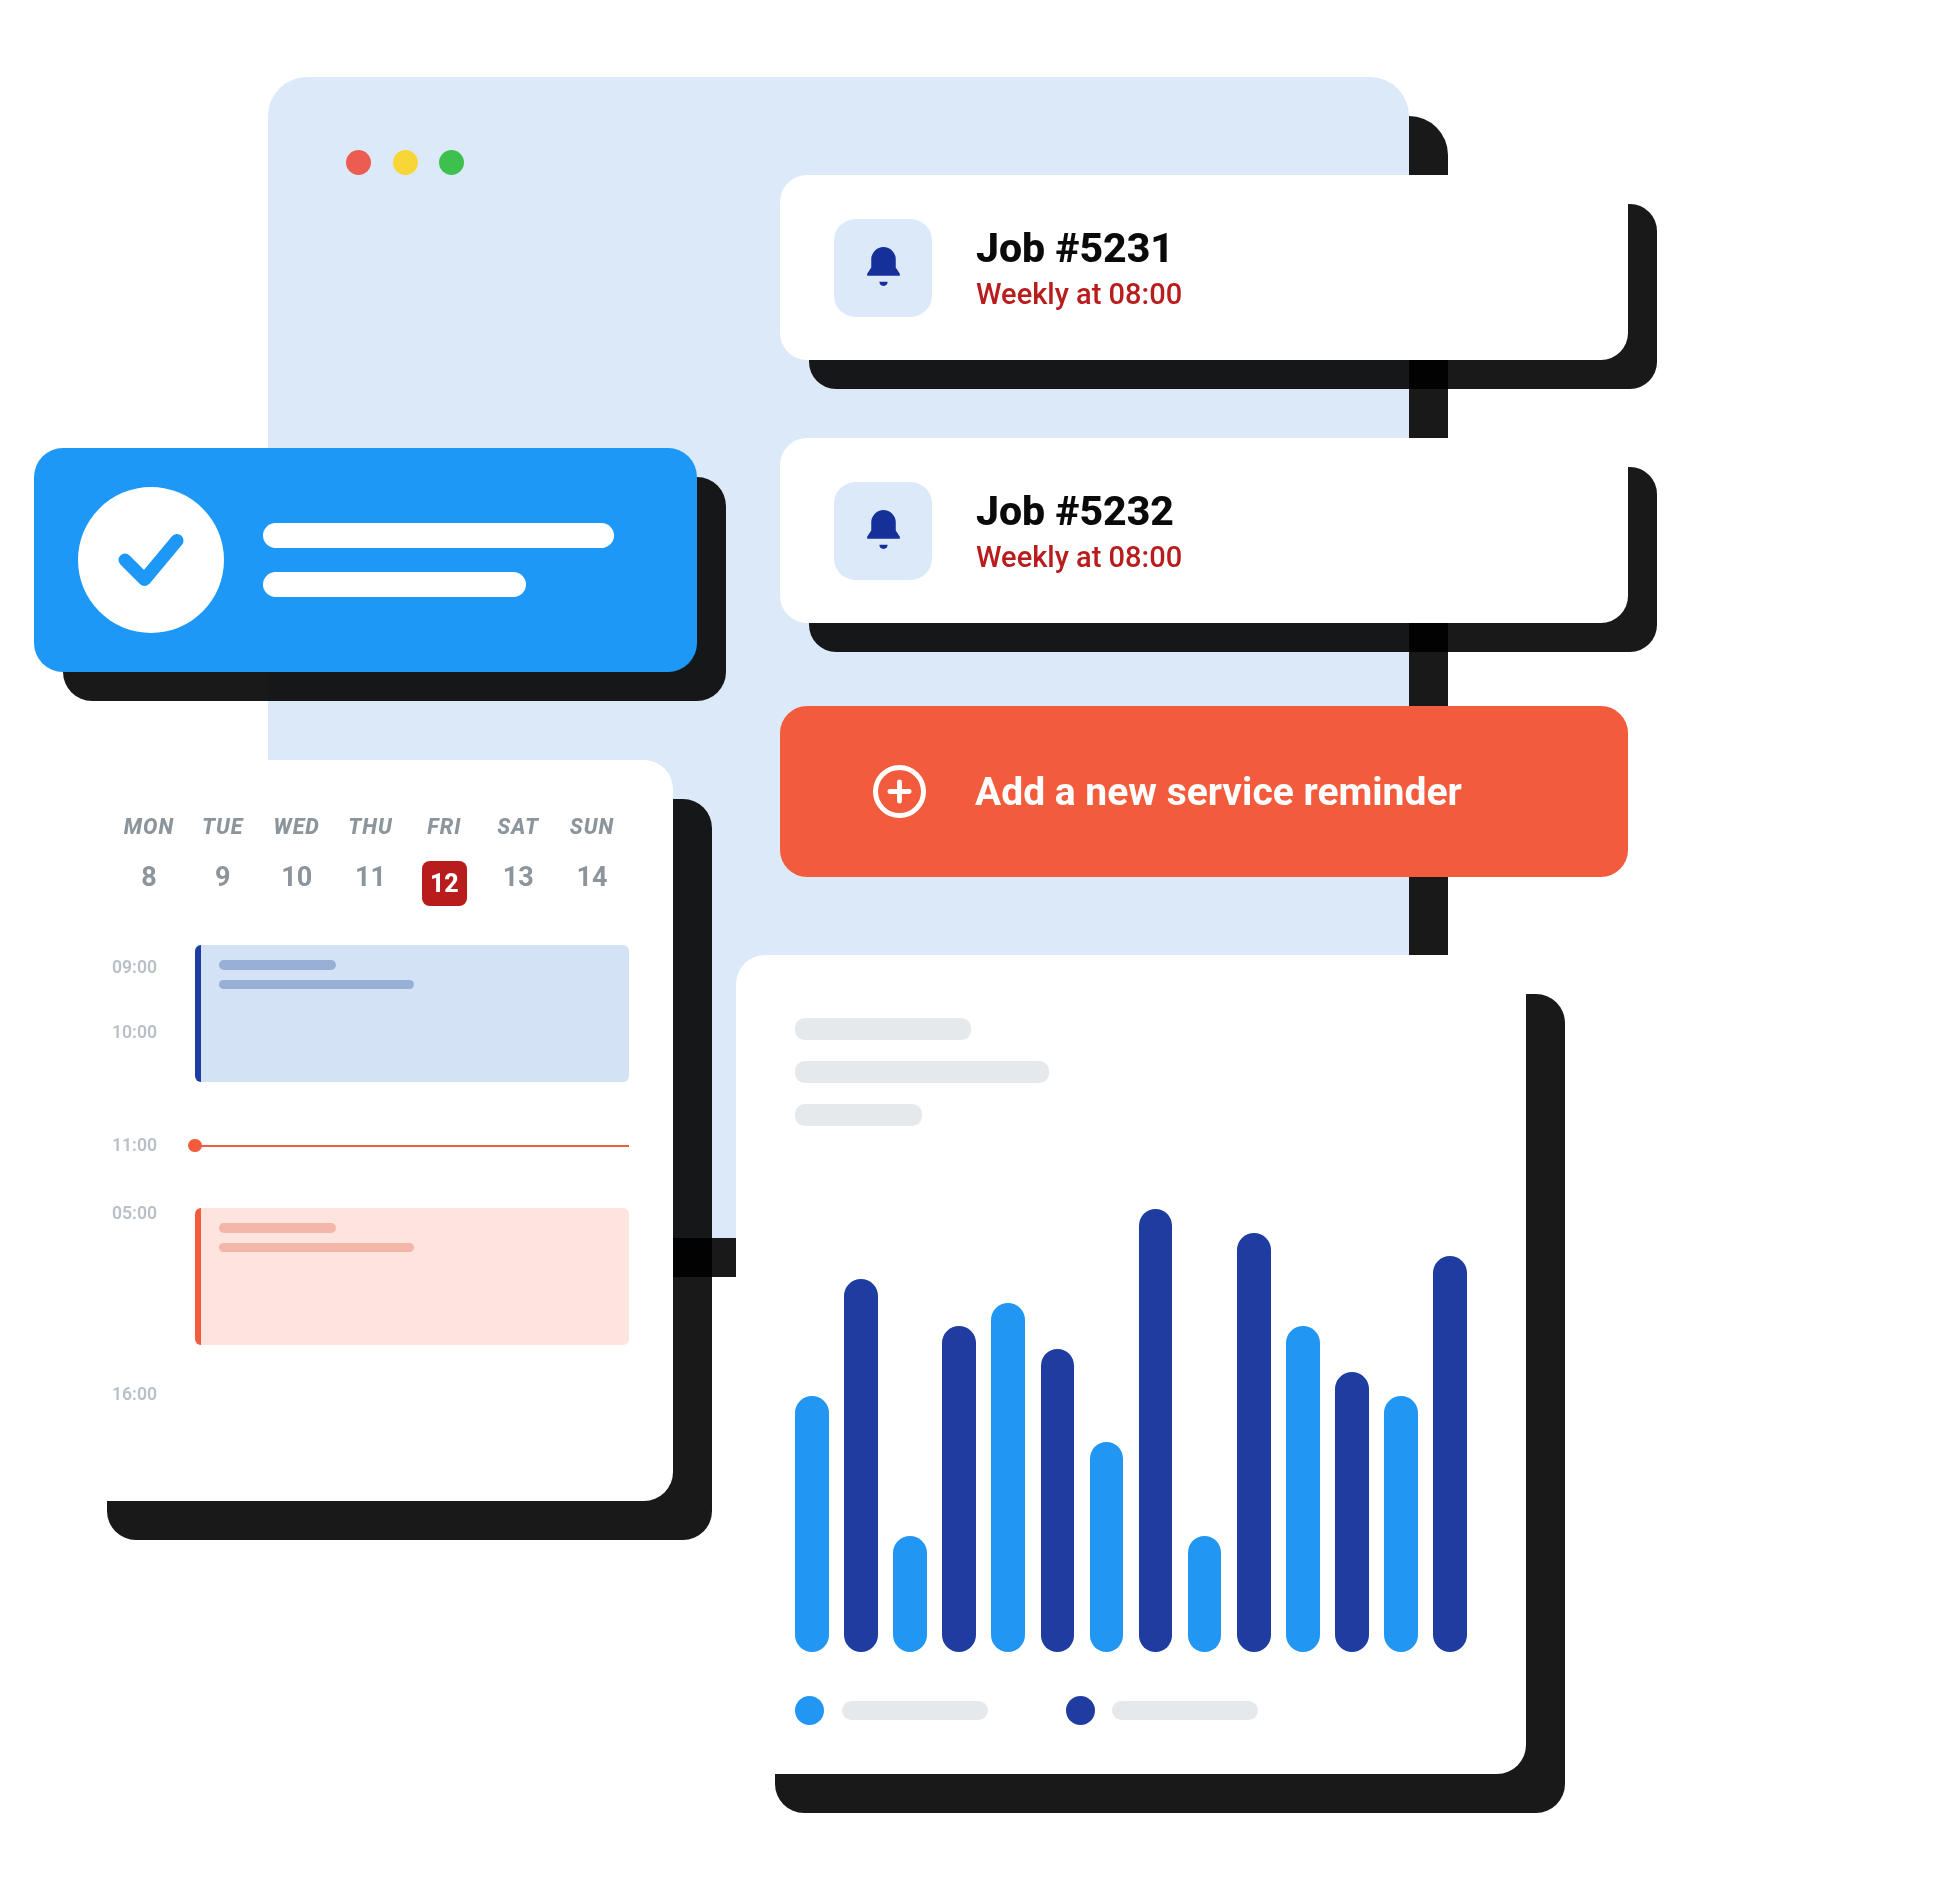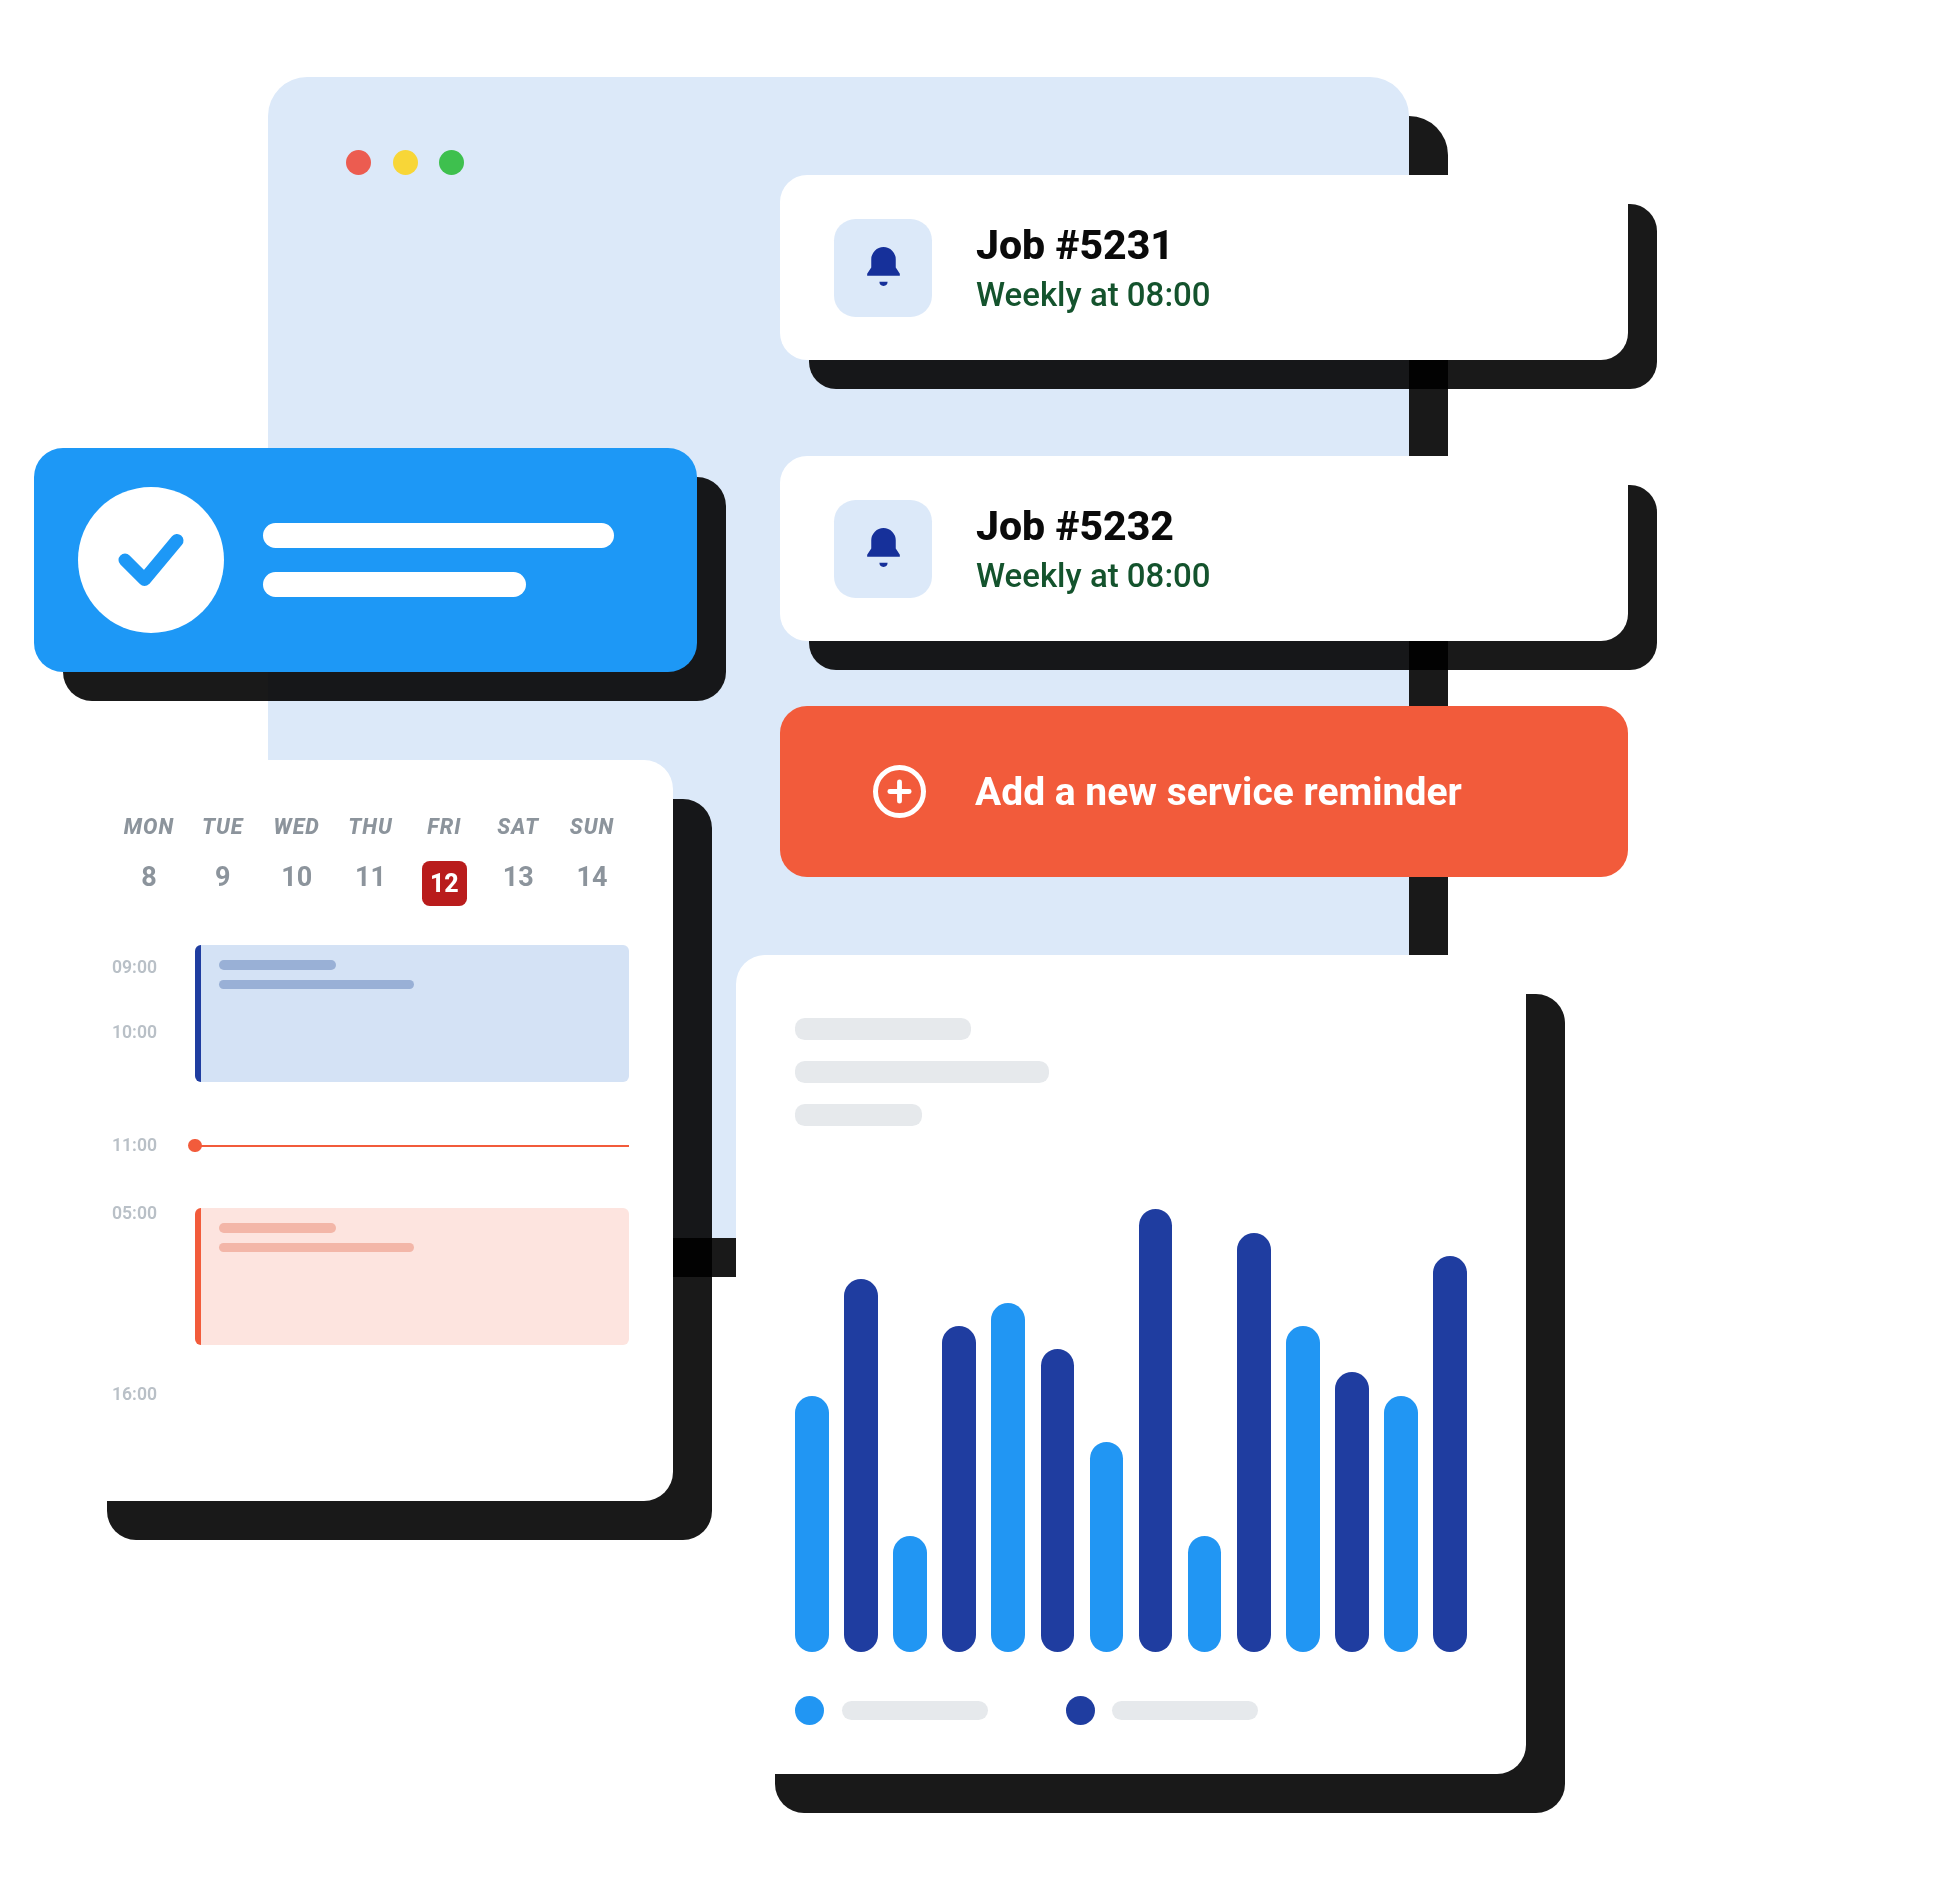--- a/index.html
+++ b/index.html
@@ -55,30 +55,30 @@
   .job-card {
     position: absolute;
     width: 848px; height: 185px;
     background: #fff;
     border-radius: 27px;
     box-shadow: 29px 29px 0 rgba(0,0,0,0.9);
     display:flex; align-items:center;
     padding-left: 54px; gap: 44px;
   }
   .job-card-1 { left: 780px; top: 127px; }
-  .job-card-2 { left: 780px; top: 408px; }
+  .job-card-2 { left: 780px; top: 390px; }
   .bell-badge {
     width: 98px; height: 98px; border-radius: 21.5px;
     background: #dce9f9;
     display:flex; align-items:center; justify-content:center;
     flex-shrink:0;
   }
   .job-text { display:flex; flex-direction:column; gap:5.9px; }
   .job-title { font-size: 41px; font-weight: 800; color:#0a0a0a; }
-  .job-sub { font-size: 33px; color:#14532d; font-weight:500; }
+  .job-sub { font-size: 29px; color:#b91c1c; font-weight:500; }
 
   
   .add-btn {
     position:absolute;
     left: 780px; top: 658px;
     width: 848px; height: 171px;
     background: #f25b3b;
     border-radius: 27px;
     display:flex; align-items:center;
     padding-left: 93px; gap: 49px;

